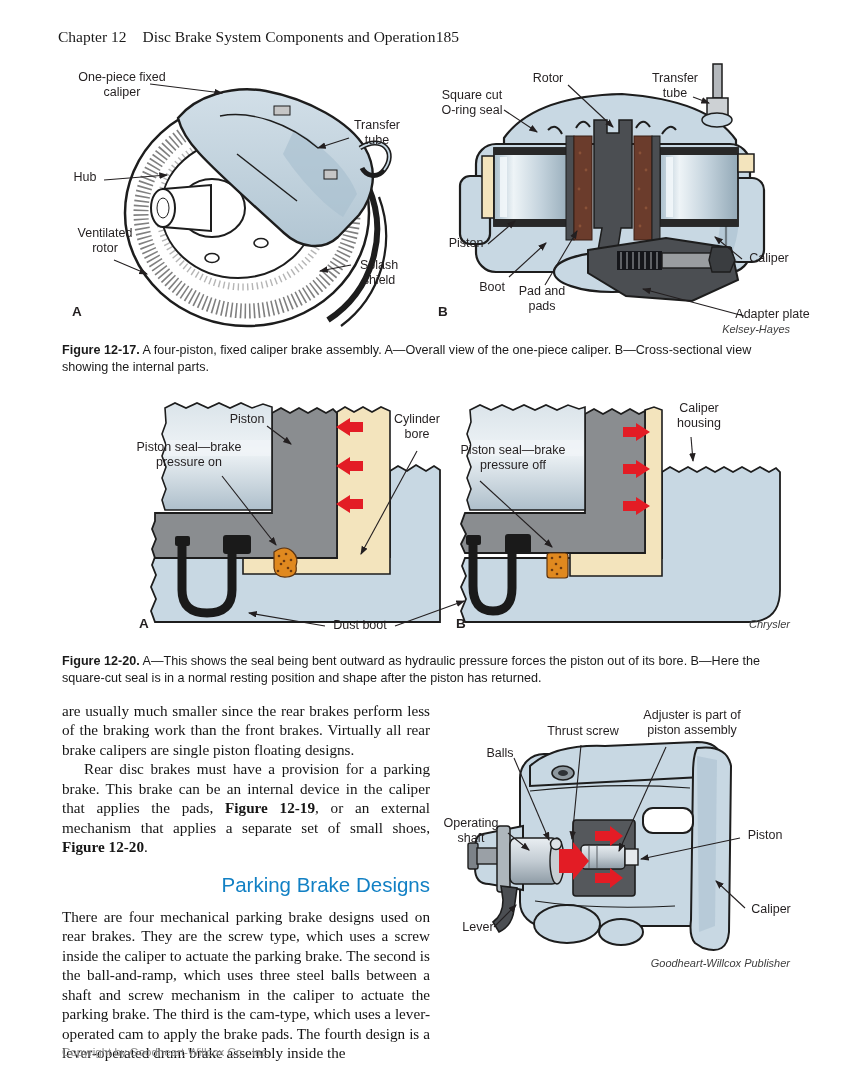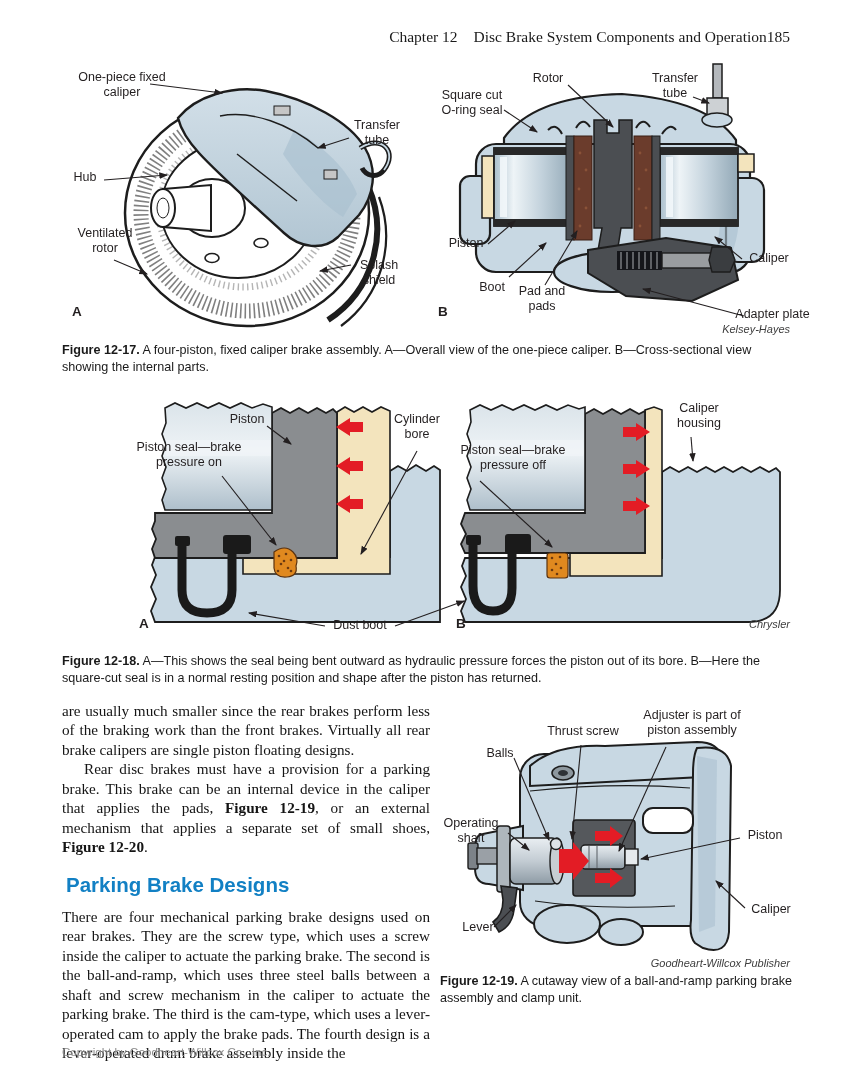--- a/index.html
+++ b/index.html
@@ -1,34 +1,34 @@
 <!DOCTYPE html>
 <html><head>
 <meta charset="utf-8">
 <style>
   html,body{margin:0;padding:0;background:#e8e8e8;}
   .page{position:relative;width:849px;height:1087px;background:#ffffff;margin:0 auto;
         font-family:"Liberation Sans",sans-serif;color:#231f20;overflow:hidden;}
-  .hdr{position:absolute;left:58px;right:59px;top:28px;display:flex;justify-content:flex-end;
+  .hdr{position:absolute;left:58px;right:59px;top:28px;display:flex;justify-content:flex-start;
        font-family:"Liberation Serif",serif;font-size:15.5px;color:#1a1a1a;}
   .hdr .left{display:flex;gap:16px;}
   .figpanel{position:absolute;}
   .figpanel svg{position:absolute;left:0;top:0;}
   .fig-label{position:absolute;font-size:12.5px;line-height:1.22;text-align:center;color:#231f20;}
   .fig-letter{position:absolute;font-weight:bold;font-size:13.5px;color:#231f20;}
   .credit{position:absolute;right:59px;font-style:italic;font-size:11px;color:#3d3d3d;text-align:right;}
   .caption{position:absolute;font-size:12.6px;line-height:1.32;color:#1a1a1a;margin:0;}
   .caption b{font-weight:bold;}
   .body-col{position:absolute;left:62px;top:701px;width:368px;font-family:"Liberation Serif",serif;
             font-size:15.2px;line-height:1.28;text-align:justify;color:#141414;}
   .body-col p{margin:0;}
   .body-col p.indent{text-indent:22px;}
   .body-col b{font-weight:bold;}
-  .heading{font-family:"Liberation Sans",sans-serif;font-weight:bold;font-size:20.5px;color:#1280c4;
-           margin:15px 0 9px 4px;text-align:left;}
+  .heading{font-family:"Liberation Sans",sans-serif;font-weight:normal;font-size:20.5px;color:#1280c4;
+           margin:15px 0 9px 12px;text-align:right;}
   .footer{position:absolute;left:62px;top:1046px;font-size:11.5px;color:#8c8c8c;}
 </style>
 </head>
 <body>
 
 <div class="page">
 
   <div class="hdr">
     <span class="left">
       <span>Chapter 12</span>
@@ -292,21 +292,21 @@
     <div class="fig-label" style="left:264px;top:16px;width:56px;">Cylinder bore</div>
     <div class="fig-letter" style="left:14px;top:220px;">A</div>
     <div class="fig-label" style="left:330px;top:47px;width:116px;">Piston seal—brake pressure off</div>
     <div class="fig-label" style="left:544px;top:5px;width:60px;">Caliper housing</div>
     <div class="fig-letter" style="left:331px;top:220px;">B</div>
     <div class="fig-label" style="left:202px;top:222px;width:66px;">Dust boot</div>
   </div>
 
   <div class="credit" style="top:618px;">Chrysler</div>
   <p class="caption" style="left:62px;top:653px;width:712px;">
-    <b>Figure 12-18.</b><span> A—This shows the seal being bent outward as hydraulic pressure forces the piston out of its bore. B—Here the square-cut seal is in a normal resting position and shape after the piston has returned.</span>
+    <b>Figure 12-20.</b><span> A—This shows the seal being bent outward as hydraulic pressure forces the piston out of its bore. B—Here the square-cut seal is in a normal resting position and shape after the piston has returned.</span>
   </p>
 
   <div class="body-col">
     <p>are usually much smaller since the rear brakes perform less of the braking work than the front brakes. Virtually all rear brake calipers are single piston floating designs.</p>
     <p class="indent"><span>Rear disc brakes must have a provision for a parking brake. This brake can be an internal device in the caliper that applies the pads, </span><b>Figure 12-19</b><span>, or an external mechanism that applies a separate set of small shoes, </span><b>Figure 12-20</b><span>.</span></p>
     <h2 class="heading">Parking Brake Designs</h2>
     <p>There are four mechanical parking brake designs used on rear brakes. They are the screw type, which uses a screw inside the caliper to actuate the parking brake. The second is the ball-and-ramp, which uses three steel balls between a shaft and screw mechanism in the caliper to actuate the parking brake. The third is the cam-type, which uses a lever-operated cam to apply the brake pads. The fourth design is a lever-operated drum brake assembly inside the</p>
   </div>
 
   <div class="figpanel" style="left:435px;top:696px;width:380px;height:266px;">
@@ -371,19 +371,16 @@
     <div class="fig-label" style="left:44px;top:50px;width:42px;">Balls</div>
     <div class="fig-label" style="left:106px;top:28px;width:84px;">Thrust screw</div>
     <div class="fig-label" style="left:198px;top:12px;width:118px;">Adjuster is part of piston assembly</div>
     <div class="fig-label" style="left:2px;top:120px;width:68px;">Operating shaft</div>
     <div class="fig-label" style="left:306px;top:132px;width:48px;">Piston</div>
     <div class="fig-label" style="left:310px;top:206px;width:52px;">Caliper</div>
     <div class="fig-label" style="left:22px;top:224px;width:42px;">Lever</div>
   </div>
 
   <div class="credit" style="top:957px;">Goodheart-Willcox Publisher</div>
-  <p class="caption" style="left:440px;top:973px;width:356px;">
-    <b>Figure 12-19.</b><span> A cutaway view of a ball-and-ramp parking brake assembly and clamp unit.</span>
-  </p>
 
   <div class="footer">Copyright by Goodheart-Willcox Co., Inc.</div>
 
 </div>
 
 </body></html>

